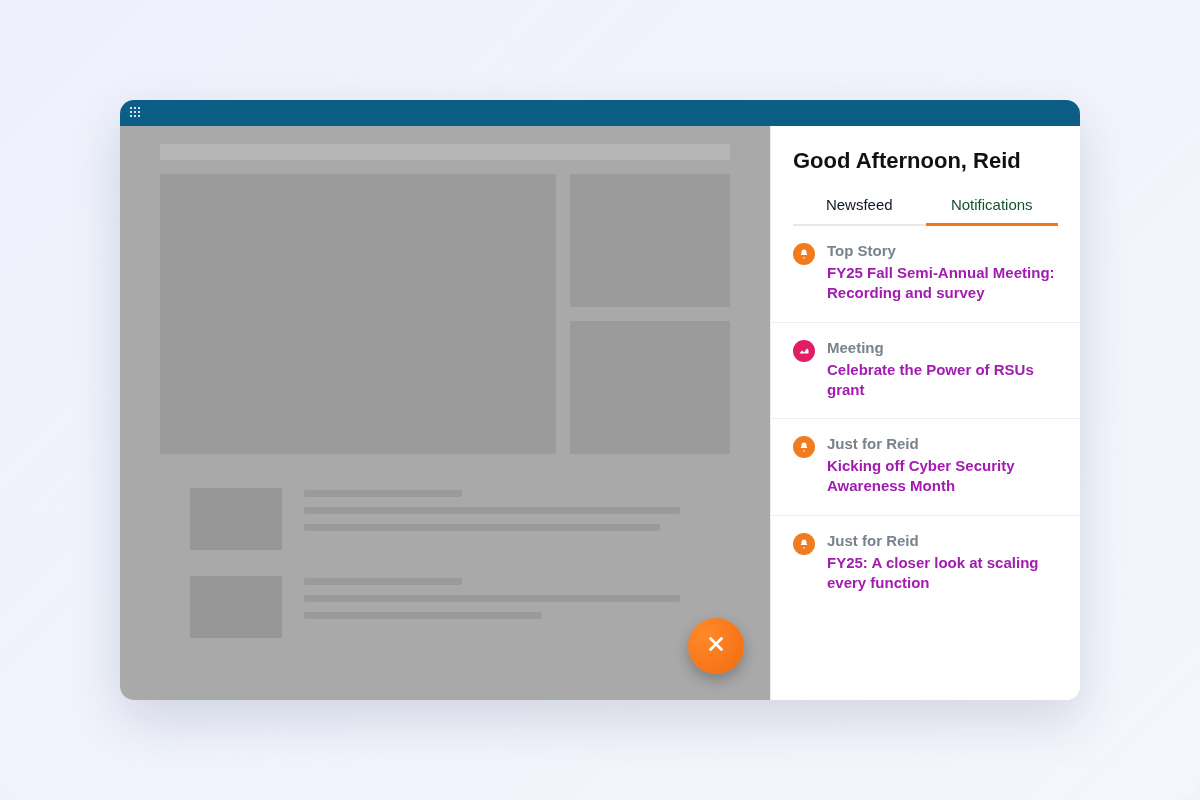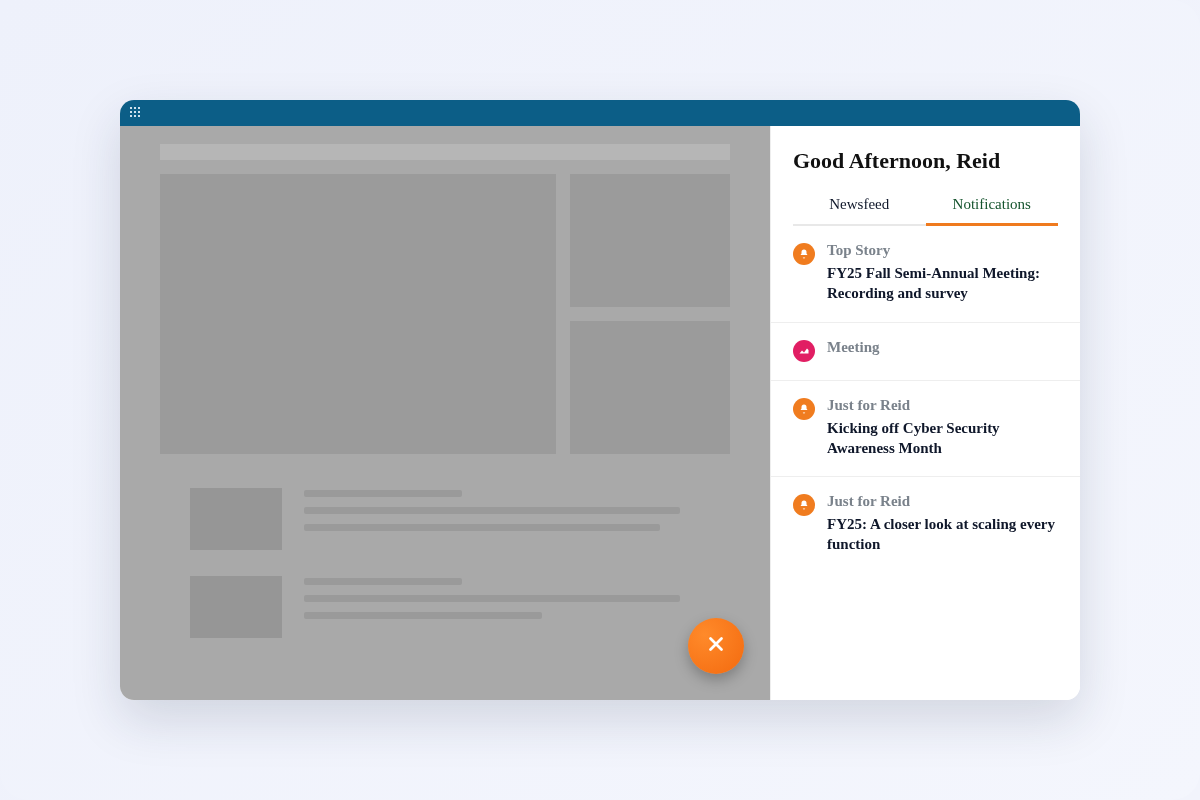--- a/index.html
+++ b/index.html
@@ -46,21 +46,20 @@
     grid-template-rows: repeat(3, 2px);
     gap: 2px;
   }
   .menu-dots span {
     width: 2px; height: 2px; background: #cfe2ee; display: block;
   }
   .body {
     flex: 1 1 auto;
     display: flex;
     min-height: 0;
-    font-family: Liberation Serif, serif;
   }
   .main {
     flex: 1 1 auto;
     background: #a9a9a9;
     position: relative;
     padding: 18px 40px 24px 40px;
     overflow: hidden;
   }
   .crumb {
     height: 16px;
@@ -190,21 +189,21 @@
   .nicon.pink { background: #e11e63; }
   .nicon svg { width: 12px; height: 12px; fill: #fff; }
   .ntext { flex: 1; }
   .ncat {
     color: #7a828b;
     font-size: 15px;
     font-weight: 600;
     margin-bottom: 4px;
   }
   .ntitle {
-    color: #0f172a;
+    color: #a21caf;
     font-size: 15px;
     font-weight: 700;
     line-height: 1.35;
   }
 </style>
 </head>
 <body>
 
 <div class="stage">
   <div class="app">
@@ -285,20 +284,21 @@
           </div>
 
           <div class="notif">
             <div class="nicon pink">
               <svg viewBox="0 0 24 24">
                   <path d="M3 17l5-6 4 4 6-8 3 3v7H3z"></path>
                 </svg>
             </div>
             <div class="ntext">
               <div class="ncat">Meeting</div>
+              <div class="ntitle">Celebrate the Power of RSUs grant</div>
             </div>
           </div>
 
           <div class="notif">
             <div class="nicon orange">
               <svg viewBox="0 0 24 24">
                   <path d="M12 3a5 5 0 0 0-5 5v3l-2 3h14l-2-3V8a5 5 0 0 0-5-5zm0 18a2.5 2.5 0 0 0 2.45-2h-4.9A2.5 2.5 0 0 0 12 21z"></path>
                 </svg>
             </div>
             <div class="ntext">

